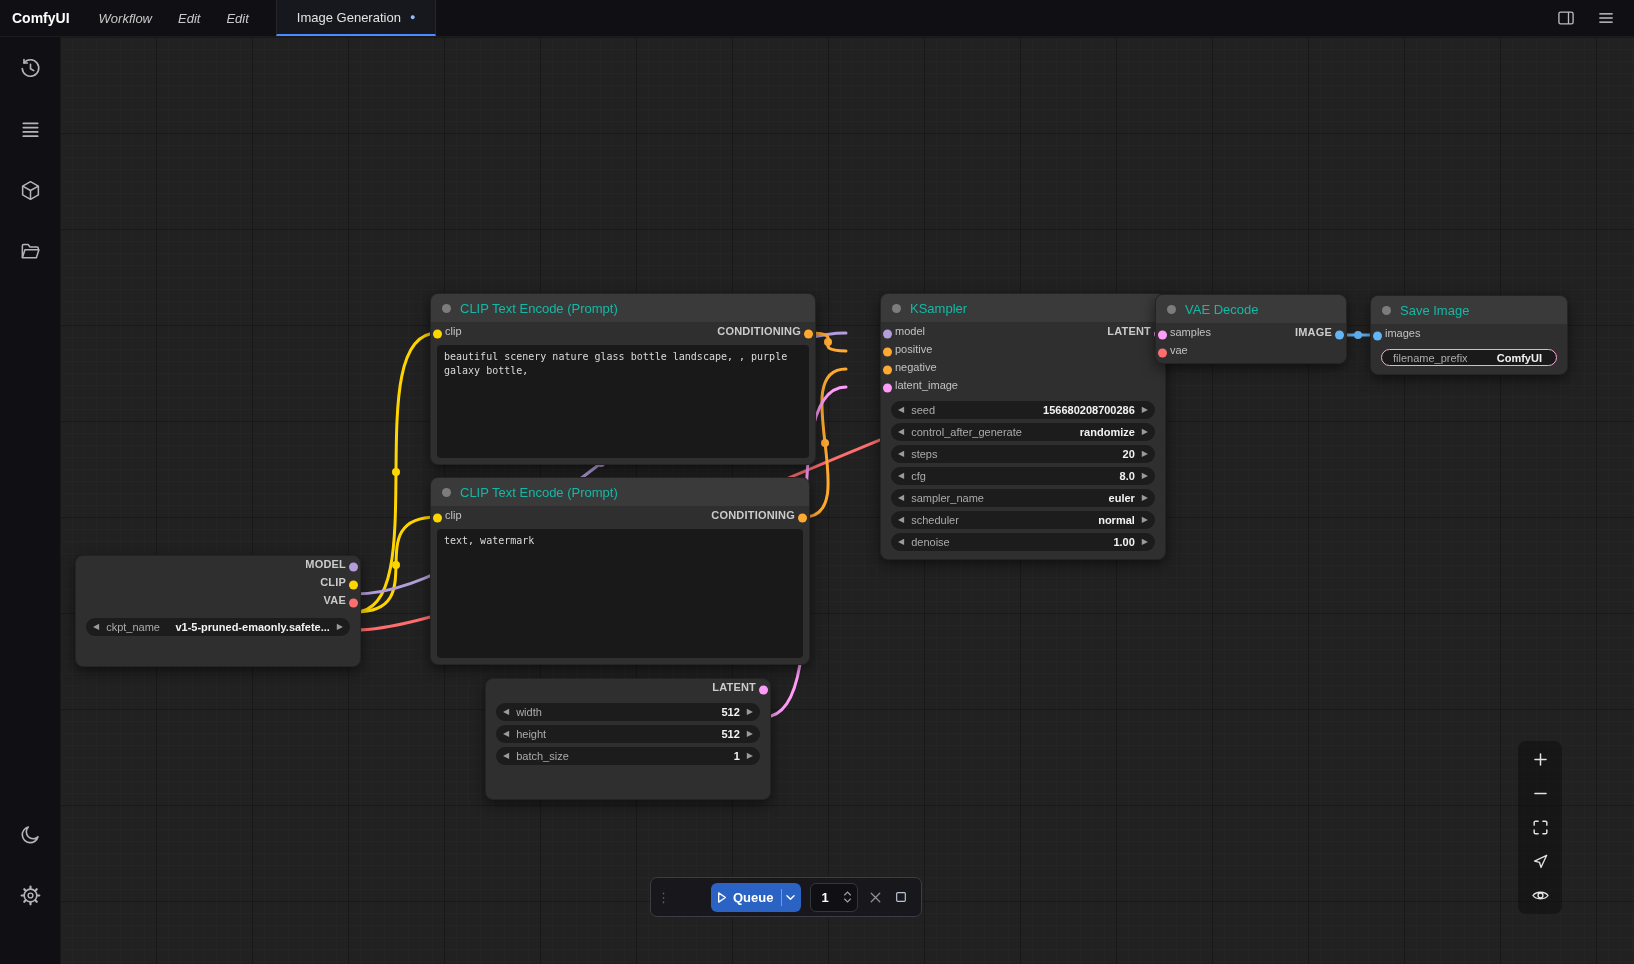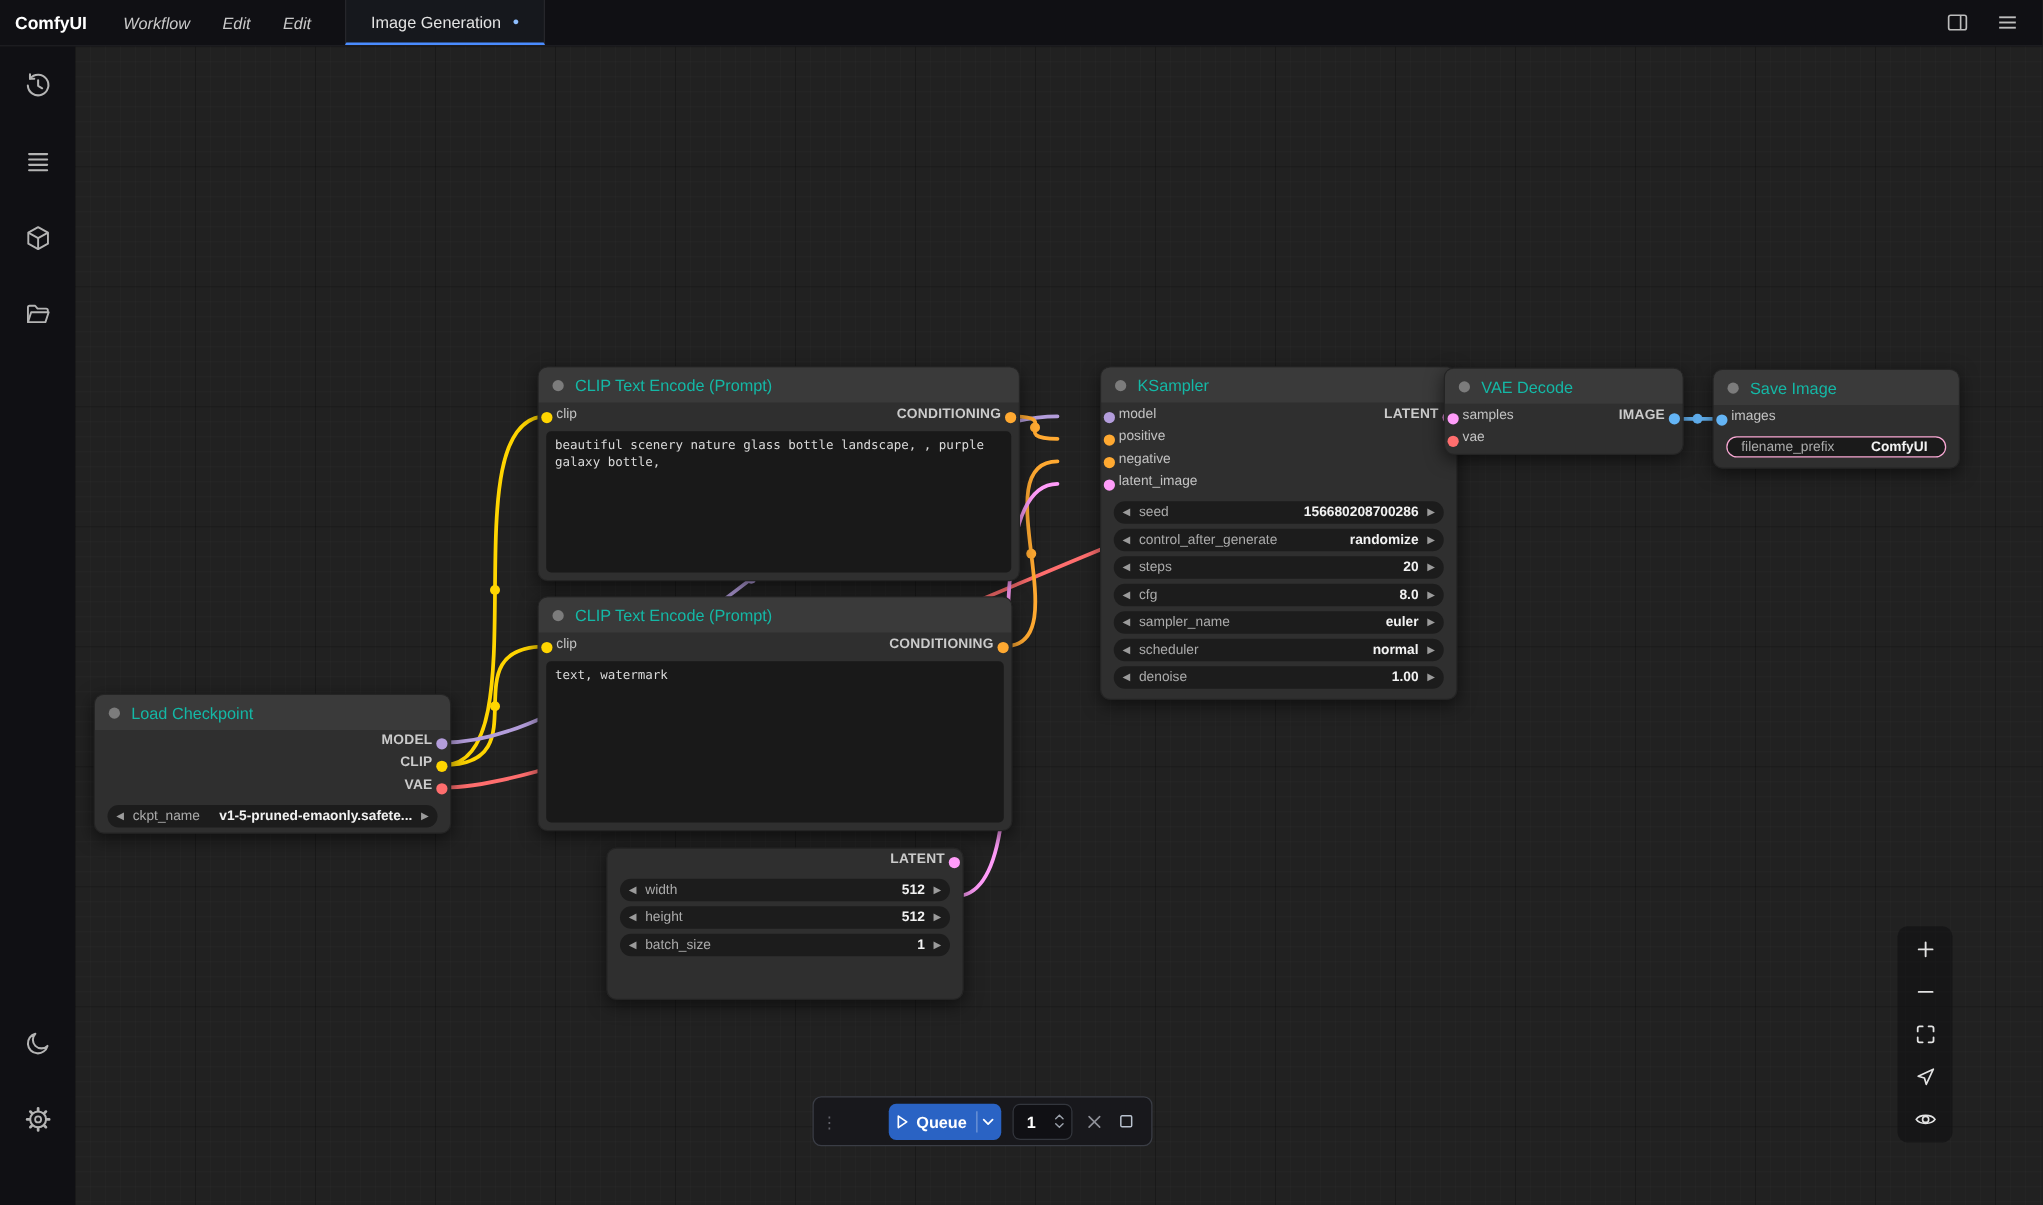--- a/index.html
+++ b/index.html
@@ -194,24 +194,20 @@
     <circle cx="541" cy="426" r="4" style="fill:var(--c-model)"></circle>
     <circle cx="698" cy="454" r="4" style="fill:var(--c-vae)"></circle>
     <circle cx="768" cy="305" r="4" style="fill:var(--c-conditioning)"></circle>
     <circle cx="765" cy="406" r="4" style="fill:var(--c-conditioning)"></circle>
     <circle cx="745" cy="515" r="4" style="fill:var(--c-latent)"></circle>
     <circle cx="1081" cy="296" r="4" style="fill:var(--c-latent)"></circle>
     <circle cx="1298" cy="298" r="4" style="fill:var(--c-image)"></circle>
   </svg>
 
   <div class="node" style="left:15px;top:518px;width:286px;height:112px">
-    <div class="nheader">
-      <span class="hdot"></span>
-      <span>Load Checkpoint</span>
-    </div>
     <div class="gap2"></div>
     <div class="prow">
         <span class="plabel-out">MODEL</span>
         <span class="pd out model"></span>
       </div>
     <div class="prow">
         <span class="plabel-out">CLIP</span>
         <span class="pd out clip"></span>
       </div>
     <div class="prow">

